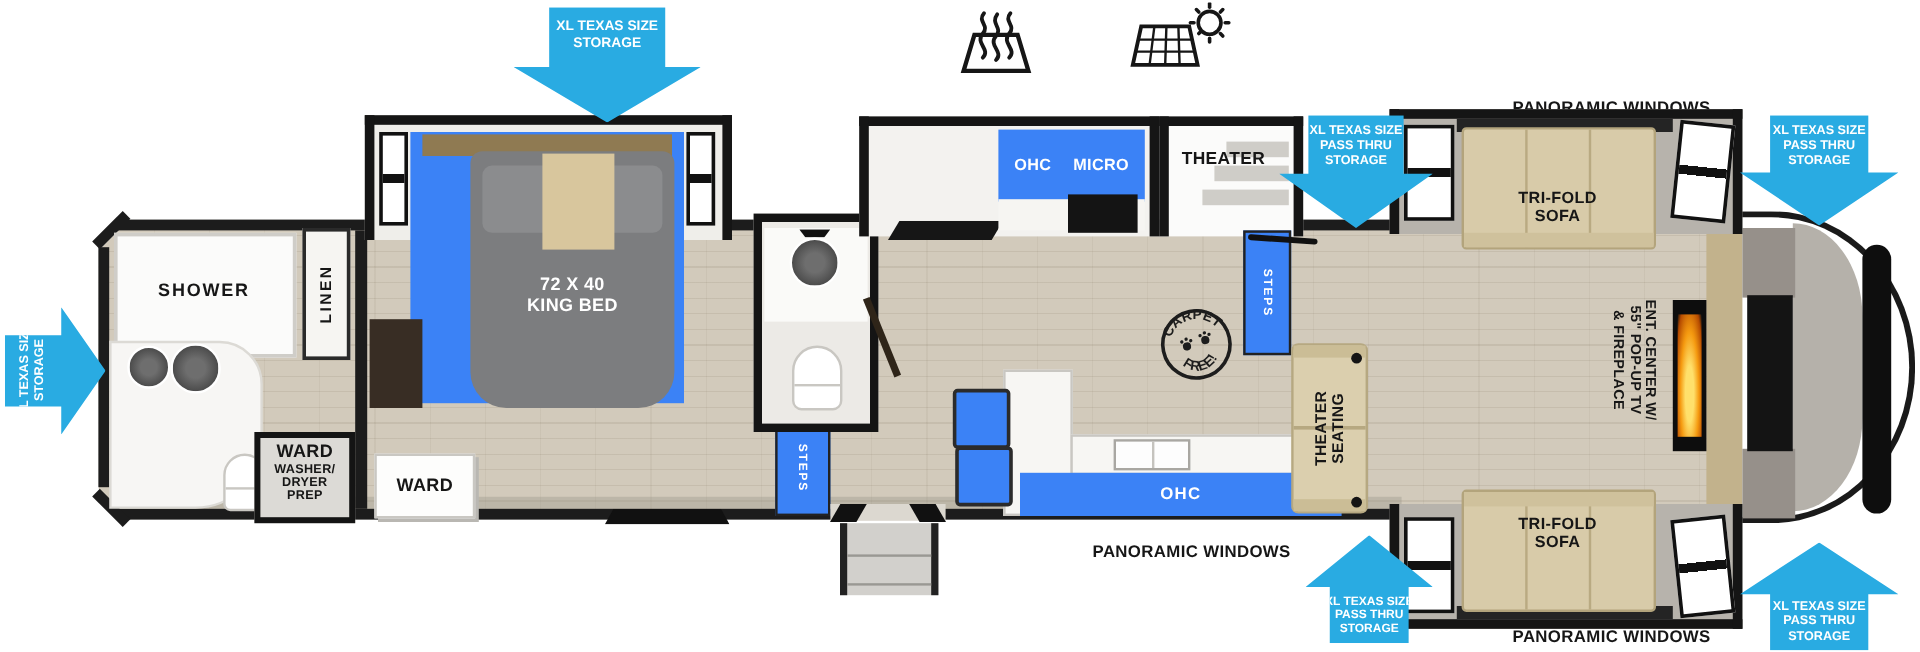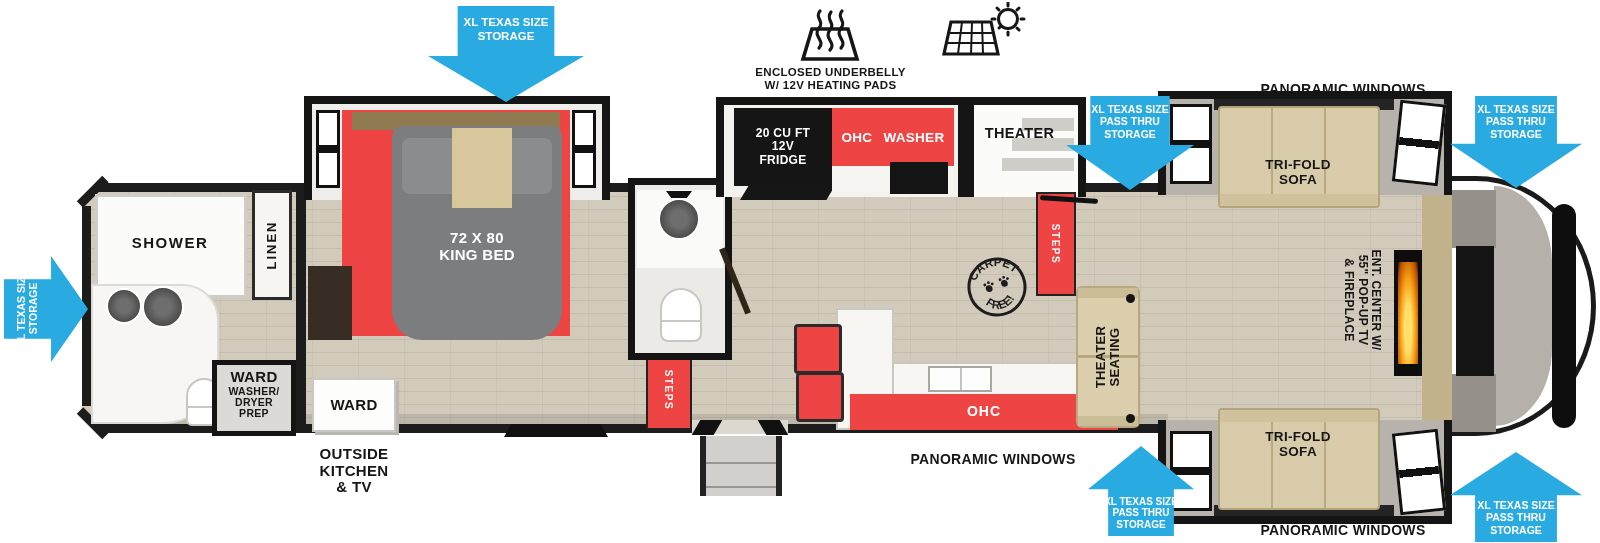--- a/index.html
+++ b/index.html
@@ -4,21 +4,21 @@
 <style>
   *{box-sizing:border-box;margin:0;padding:0}
   html,body{background:#fff}
   #stage{position:relative;width:1600px;height:543px;background:#fff;
          font-family:"Liberation Sans",sans-serif;overflow:hidden}
   .abs{position:absolute}
   .lbl{position:absolute;font-weight:700;white-space:pre-line;text-align:center;
        color:#161616;line-height:1.1;letter-spacing:.3px}
   .wtxt{color:#fff}
   .wall{position:absolute;background:#1c1c1c}
-  .wood{background:#ef4444}
+  .wood{background:#3b82f6}
   .floor{background:#d2cabb;
          background-image:repeating-linear-gradient(to bottom,rgba(90,75,50,.10) 0 1px,transparent 1px 13px),
                           repeating-linear-gradient(to right,rgba(90,75,50,.06) 0 1px,transparent 1px 46px)}
   .slide{position:absolute;border:8px solid #151515;background:#f0efeb}
   .arrow{position:absolute;background:#29ABE2;display:flex;justify-content:center;color:#fff}
   .arrow .at{font-weight:700;white-space:pre-line;text-align:center;line-height:1.18;width:100%}
   .dn{clip-path:polygon(19% 0,81% 0,81% 52%,100% 52%,50% 100%,0 52%,19% 52%);align-items:flex-start}
   .upA{clip-path:polygon(50% 0,100% 48%,81% 48%,81% 100%,19% 100%,19% 48%,0 48%);align-items:flex-end}
   .rt{clip-path:polygon(0 22%,56% 22%,56% 0,100% 50%,56% 100%,56% 78%,0 78%)}
   .vwrap{position:absolute;display:flex;align-items:center;justify-content:center}
@@ -32,22 +32,20 @@
 <body>
 
 <div id="stage">
 
   <svg class="abs" style="left:795px;top:4px" width="70" height="60" viewBox="0 0 70 60">
     <path d="M24,44 c7,-7 -7,-12 0,-20 c6,-7 -5,-10 1,-17" fill="none" stroke="#161616" stroke-width="3.2" stroke-linecap="round"></path>
     <path d="M35,46 c7,-7 -7,-12 0,-20 c6,-7 -5,-10 1,-18" fill="none" stroke="#161616" stroke-width="3.2" stroke-linecap="round"></path>
     <path d="M46,44 c7,-7 -7,-12 0,-20 c6,-7 -5,-10 1,-17" fill="none" stroke="#161616" stroke-width="3.2" stroke-linecap="round"></path>
     <path d="M8,55 L62,55 L53,25 L17,25 Z" fill="none" stroke="#161616" stroke-width="3.6" stroke-linejoin="miter"></path>
   </svg>
-  <div class="lbl" style="left:748px;top:66px;width:165px;font-size:11.5px">ENCLOSED UNDERBELLY
-W/ 12V HEATING PADS</div>
 
   <svg class="abs" style="left:938px;top:2px" width="92" height="62" viewBox="0 0 92 62">
     <circle cx="70" cy="17" r="9.5" fill="none" stroke="#161616" stroke-width="3"></circle>
     <g stroke="#161616" stroke-width="3" stroke-linecap="round">
       <line x1="70" y1="1" x2="70" y2="4"></line>
         <line x1="70" y1="30" x2="70" y2="33"></line>
       <line x1="54" y1="17" x2="57" y2="17"></line>
         <line x1="83" y1="17" x2="86" y2="17"></line>
       <line x1="59" y1="6" x2="61" y2="8"></line>
         <line x1="79" y1="26" x2="81" y2="28"></line>
@@ -139,30 +137,27 @@
   <div class="wall" style="left:296px;top:192px;width:10px;height:232px"></div>
 
   <div class="slide" style="left:304px;top:96px;width:306px;height:104px;border-bottom:none;background:#efeeea"></div>
   <div class="win" style="left:316px;top:110px;width:24px;height:78px"></div>
   <div class="win" style="left:572px;top:110px;width:24px;height:78px"></div>
   <div class="abs wood" style="left:342px;top:110px;width:228px;height:226px"></div>
   <div class="abs" style="left:352px;top:112px;width:208px;height:18px;background:#8f7a52"></div>
   <div class="abs" style="left:392px;top:126px;width:170px;height:214px;background:#7c7d7f;border-radius:10px 10px 30px 30px"></div>
   <div class="abs" style="left:402px;top:138px;width:150px;height:56px;background:#8b8c8e;border-radius:8px"></div>
   <div class="abs" style="left:452px;top:128px;width:60px;height:80px;background:#d8c69d"></div>
-  <div class="lbl wtxt" style="left:407px;top:230px;width:140px;font-size:15px;color:#fff">72 X 80
+  <div class="lbl wtxt" style="left:407px;top:230px;width:140px;font-size:15px;color:#fff">72 X 40
 KING BED</div>
   <div class="abs" style="left:308px;top:266px;width:44px;height:74px;background:#382d24"></div>
   <div class="abs" style="left:312px;top:378px;width:84px;height:54px;background:#fdfdfc;border:2px solid #c9c7c2;box-shadow:3px 3px 0 #b9b7b2;display:flex;align-items:center;justify-content:center">
     <div class="lbl" style="position:static;font-size:15px">WARD</div>
   </div>
   <div class="abs" style="left:504px;top:424px;width:104px;height:13px;background:#111;clip-path:polygon(7% 0,93% 0,100% 100%,0 100%)"></div>
-  <div class="lbl" style="left:298px;top:446px;width:112px;font-size:15px">OUTSIDE
-KITCHEN
-&amp; TV</div>
 
   <div class="abs wood" style="left:646px;top:350px;width:46px;height:80px;border:2px solid #222"></div>
   <div class="vwrap" style="left:646px;top:350px;width:46px;height:80px;transform:rotate(90deg)">
     <div class="lbl wtxt" style="position:static;font-size:10px;letter-spacing:1.5px;color:#fff">STEPS</div>
   </div>
   <div class="abs" style="left:628px;top:178px;width:104px;height:182px;background:#eceae6;border:7px solid #141414"></div>
   <div class="abs" style="left:637px;top:190px;width:86px;height:78px;background:#fafaf8"></div>
   <div class="abs" style="left:666px;top:191px;width:26px;height:7px;background:#111;clip-path:polygon(0 0,100% 0,80% 100%,20% 100%)"></div>
   <div class="sink" style="left:658px;top:198px;width:42px;height:42px"></div>
   <div class="abs" style="left:660px;top:288px;width:42px;height:54px;background:#fff;border:2px solid #c9c7c2;border-radius:21px 21px 8px 8px"></div>
@@ -171,29 +166,24 @@
 
   <div class="abs" style="left:692px;top:420px;width:96px;height:14px;background:#dcd8d0"></div>
   <div class="abs" style="left:696px;top:420px;width:22px;height:15px;background:#111;transform:skewX(-30deg)"></div>
   <div class="abs" style="left:762px;top:420px;width:22px;height:15px;background:#111;transform:skewX(30deg)"></div>
   <div class="abs" style="left:700px;top:436px;width:82px;height:60px;background:#d2d0cc;border-left:6px solid #222;border-right:6px solid #222">
     <div style="position:absolute;left:0;top:26px;width:100%;height:2px;background:#9a9893"></div>
     <div style="position:absolute;left:0;top:50px;width:100%;height:2px;background:#9a9893"></div>
   </div>
 
   <div class="slide" style="left:716px;top:97px;width:250px;height:100px;border-bottom:none;background:#f3f2ef"></div>
-  <div class="abs" style="left:734px;top:108px;width:98px;height:78px;background:#151515;display:flex;align-items:center;justify-content:center">
-    <div class="lbl wtxt" style="position:static;font-size:12px;color:#fff">20 CU FT
-12V
-FRIDGE</div>
-  </div>
   <div class="abs" style="left:740px;top:184px;width:96px;height:16px;background:#161616;clip-path:polygon(10% 0,100% 0,90% 100%,0 100%)"></div>
   <div class="abs wood" style="left:832px;top:108px;width:122px;height:60px;display:flex;align-items:center;justify-content:space-around;padding:0 4px">
     <span class="lbl wtxt" style="position:static;font-size:13.5px;color:#fff">OHC</span>
-    <span class="lbl wtxt" style="position:static;font-size:13.5px;color:#fff">WASHER</span>
+    <span class="lbl wtxt" style="position:static;font-size:13.5px;color:#fff">MICRO</span>
   </div>
   <div class="abs" style="left:832px;top:166px;width:122px;height:26px;background:#f6f5f2"></div>
   <div class="abs" style="left:890px;top:162px;width:58px;height:32px;background:#141414"></div>
   <div class="slide" style="left:966px;top:97px;width:120px;height:100px;border-bottom:none;background:#fbfbfa"></div>
   <div class="abs" style="left:1022px;top:118px;width:52px;height:13px;background:#cfcdc8"></div>
   <div class="abs" style="left:1012px;top:138px;width:62px;height:13px;background:#cfcdc8"></div>
   <div class="abs" style="left:1002px;top:158px;width:72px;height:13px;background:#cfcdc8"></div>
   <div class="lbl" style="left:972px;top:126px;width:95px;font-size:14.5px">THEATER</div>
 
   <div class="abs" style="left:836px;top:308px;width:58px;height:122px;background:#f7f6f3;border:2px solid #c9c7c2"></div>

